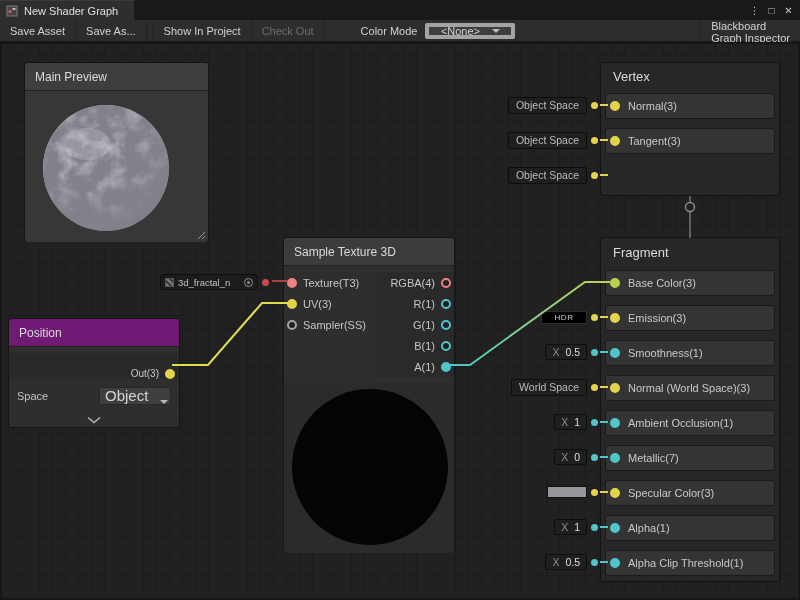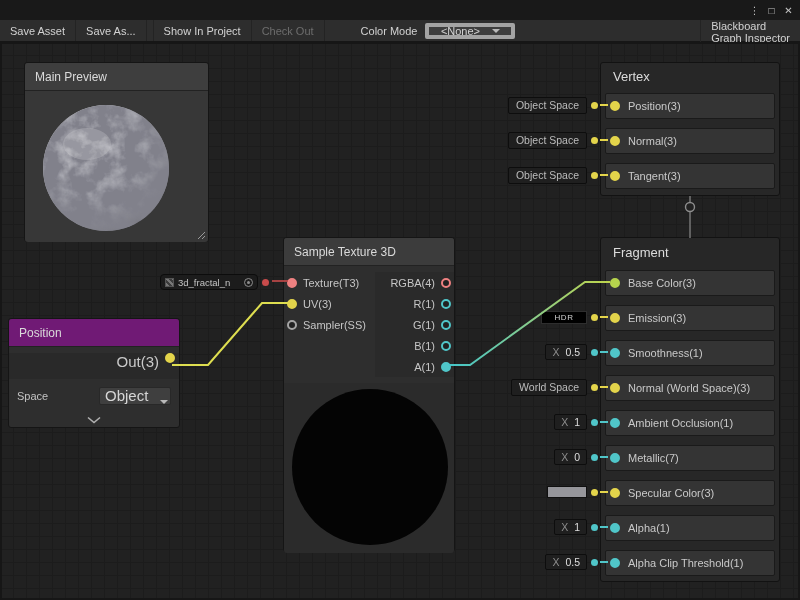--- a/index.html
+++ b/index.html
@@ -84,29 +84,37 @@
   .tex-field{left:160px;top:231px;}
   .tex-pill{width:98px;height:16px;display:flex;align-items:center;gap:4px;background:#1c1c1c;border:1px solid #0c0c0c;border-radius:4px;padding:0 4px;font-size:9.5px;color:#c4c4c4;}
   .tex-thumb{width:9px;height:9px;flex:none;background:
       linear-gradient(45deg,#777 25%,#3c3c3c 25%,#3c3c3c 50%,#777 50%,#777 75%,#3c3c3c 75%);background-size:6px 6px;border:1px solid #555;}
   .obj-picker{margin-left:auto;width:9px;height:9px;border-radius:50%;border:1px solid #8d8d8d;display:flex;align-items:center;justify-content:center;flex:none;}
   .obj-picker::after{content:"";width:3px;height:3px;border-radius:50%;background:#8d8d8d;}
 
   
   .position-node{left:8px;top:276px;width:172px;height:110px;}
   .position-node .node-header{background:#701a75;}
-  .out-row{height:26px;margin-top:6px;background:#292929;display:flex;align-items:flex-start;justify-content:flex-end;gap:6px;padding-right:4px;font-size:15px;color:#c9c9c9;}
+  .out-row{height:26px;margin-top:6px;background:#292929;display:flex;align-items:flex-end;justify-content:flex-end;gap:6px;padding-right:4px;font-size:10px;color:#c9c9c9;}
   .space-row{height:22px;margin-top:6px;display:flex;align-items:center;padding:0 8px;font-size:11px;color:#c3c3c3;}
   .space-dd{margin-left:auto;width:72px;height:18px;background:#3f3f3f;border:1px solid #282828;border-radius:2px;display:flex;align-items:flex-end;justify-content:space-between;padding:0 5px;font-size:15px;color:#d6d6d6;}
   .expander{height:18px;margin-top:4px;display:flex;align-items:center;justify-content:center;}
 </style>
 </head>
 <body>
 
 <div class="titlebar">
+  <div class="tab">
+    <svg width="12" height="12">
+      <rect x="1" y="1" width="10" height="10" fill="#454545" stroke="#7d7d7d" stroke-width="1"></rect>
+      <circle cx="4" cy="6.5" r="1.6" fill="#e05b5b"></circle>
+      <rect x="6.5" y="3" width="3" height="2" fill="#bcbcbc"></rect>
+    </svg>
+    <span>New Shader Graph</span>
+  </div>
   <div class="win-controls">
     <span class="win-btn">⋮</span>
     <span class="win-btn">□</span>
     <span class="win-btn">✕</span>
   </div>
 </div>
 
 <div class="toolbar">
   <div class="tbtn">Save Asset</div>
   <div class="tbtn">Save As...</div>
@@ -157,24 +165,20 @@
     </div>
   </div>
 
   <div class="context ctx-vertex">
     <div class="ctx-header">
       <span>Vertex</span>
     </div>
     <div class="blocks">
       <div class="block">
         <span class="port vec3 filled"></span>
-        <span>Position(3)</span>
-      </div>
-      <div class="block">
-        <span class="port vec3 filled"></span>
         <span>Normal(3)</span>
       </div>
       <div class="block">
         <span class="port vec3 filled"></span>
         <span>Tangent(3)</span>
       </div>
     </div>
   </div>
 
   <div class="ext right" style="top:54px">

